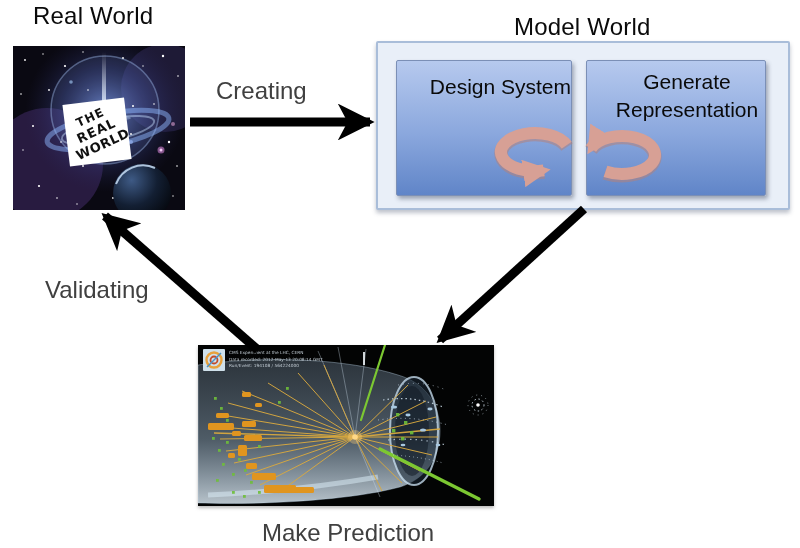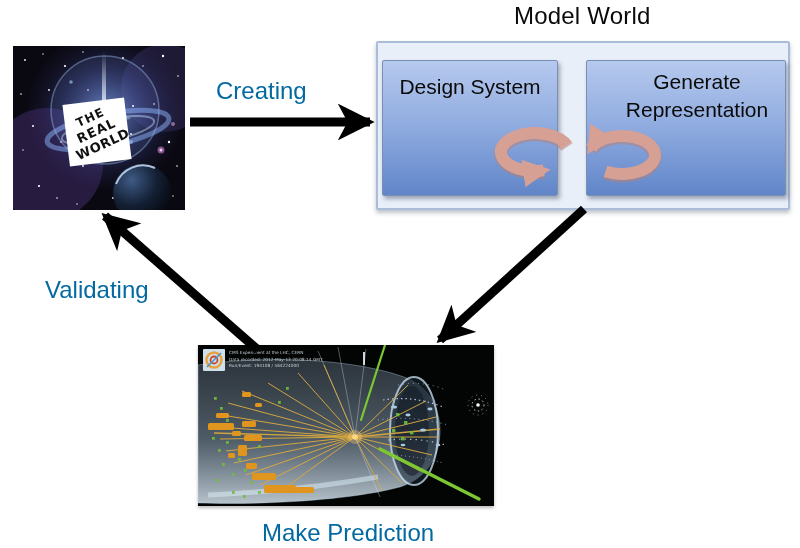--- a/index.html
+++ b/index.html
@@ -6,52 +6,53 @@
   body { margin: 0; background: #ffffff; }
   .stage {
     position: relative; width: 800px; height: 548px; background: #ffffff;
     font-family: "Liberation Sans", sans-serif; overflow: hidden; color: #000;
   }
   .title {
     position: absolute; font-size: 24px; line-height: 26px; color: #0a0a0a;
     white-space: nowrap; letter-spacing: 0.2px;
   }
   .flow-label {
-    position: absolute; font-size: 24px; line-height: 26px; color: #0369a1;
+    position: absolute; font-size: 24px; line-height: 26px; color: #404040;
     white-space: nowrap;
   }
   .figure { position: absolute; }
   .figure svg { display: block; width: 100%; height: 100%; }
 
   
   .mw-panel {
     position: absolute; left: 376px; top: 41px; width: 414px; height: 169px;
     background: #e9eff8; border: 2px solid #a9bdd9; border-radius: 2px;
     box-shadow: 0 3px 4px rgba(110,120,140,0.45);
   }
   .mw-box {
     position: absolute; top: 17px; height: 136px; border: 1px solid #7b8fb6;
     border-radius: 2px; background: linear-gradient(#b6c9ee, #8aa7dd 55%, #6085c8);
     box-shadow: 2px 3px 4px rgba(60,70,95,0.45);
     text-align: center; font-size: 21px; line-height: 28px; color: #0a0a0a;
   }
-  .mw-box.design { left: 4px; width: 176px; padding-top: 12px; }
-  .mw-box.generate { left: 208px; width: 200px; padding-top: 7px; padding-left: 22px; }
+  .mw-box.design { left: 18px; width: 176px; padding-top: 12px; text-align: right; }
+  .mw-box.generate { left: 208px; width: 180px; padding-top: 7px; padding-left: 22px; }
   .mw-box .line { display: block; }
 
   .overlay { position: absolute; left: 0; top: 0; pointer-events: none; }
 
   .collision-figure { box-shadow: 0 2px 3px rgba(120,120,120,0.5); }
 </style>
 </head>
 <body>
 
 <div class="stage">
 
-  <div class="title" style="left:514px; top:3px;">Model World</div>
+  <div class="title" style="left:33px; top:3px;">Real World</div>
+  <div class="title" style="left:514px; top:14px;">Model World</div>
 
   <div class="figure" style="left:13px; top:46px; width:172px; height:164px;">
     <svg viewBox="0 0 172 164" preserveAspectRatio="none">
       <defs>
         <radialGradient id="nebBlue" cx="50%" cy="50%" r="50%">
           <stop offset="0%" stop-color="rgba(120,150,225,0.85)"></stop>
           <stop offset="55%" stop-color="rgba(62,74,150,0.40)"></stop>
           <stop offset="100%" stop-color="rgba(40,40,90,0)"></stop>
         </radialGradient>
         <radialGradient id="starGlow" cx="50%" cy="50%" r="50%">

